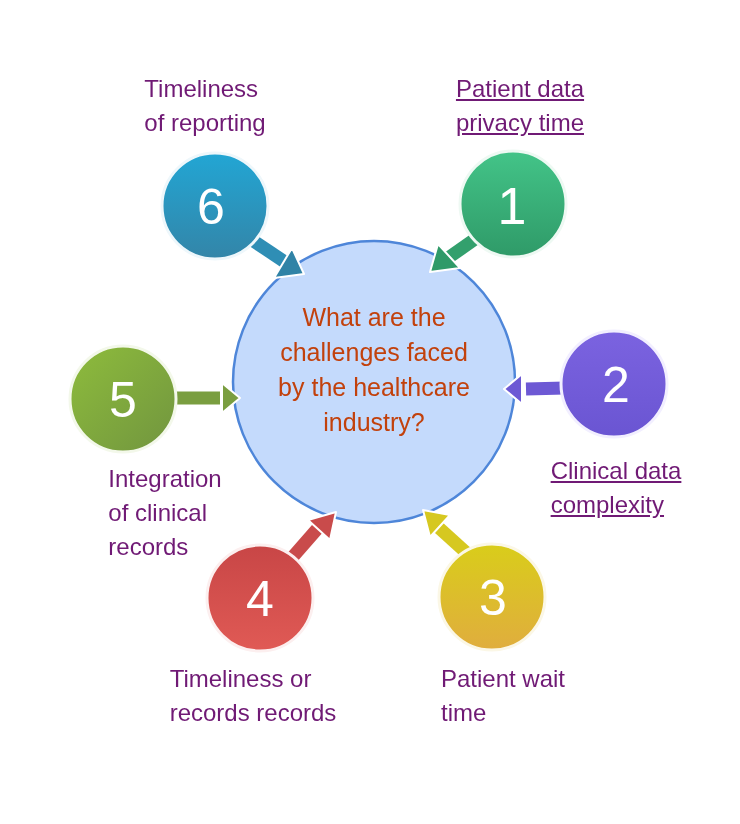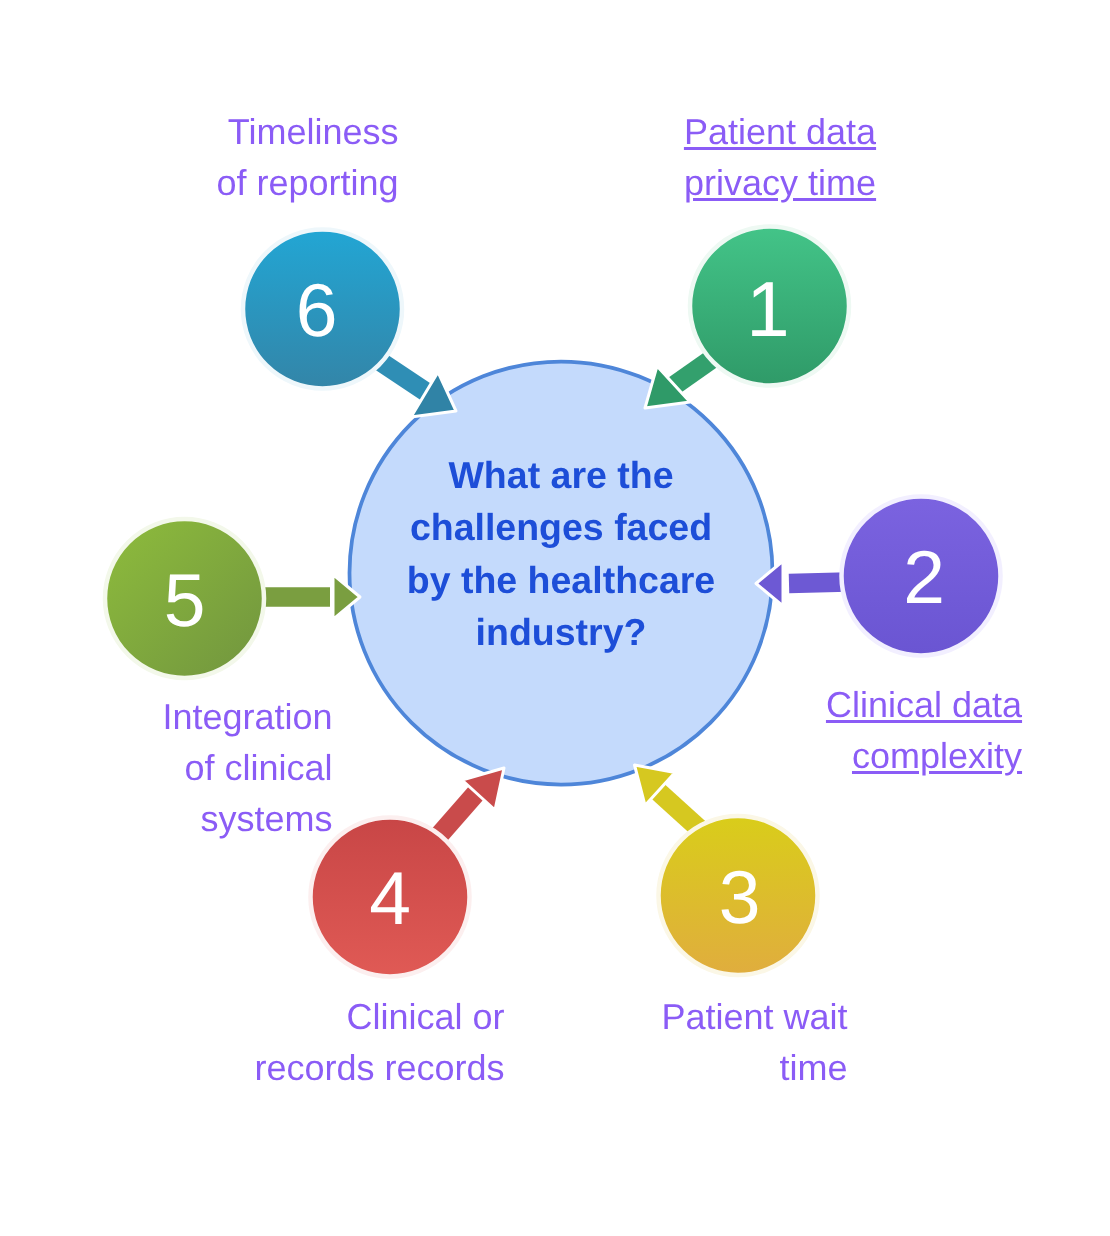--- a/index.html
+++ b/index.html
@@ -1,19 +1,19 @@
 <!DOCTYPE html>
 <html><head>
 <meta charset="utf-8">
 <style>
   html, body { margin: 0; padding: 0; background: #ffffff; }
   body { width: 740px; height: 824px; position: relative; overflow: hidden; font-family: "Liberation Sans", "DejaVu Sans", sans-serif; }
   #diagram { position: absolute; left: 0; top: 0; }
-  .label { position: absolute; text-align: right; font-size: 24px; line-height: 34px; color: #8b5cf6; white-space: nowrap; transform: translateX(-50%); }
-  .center-text { position: absolute; left: 234px; top: 300px; width: 280px; text-align: center; font-size: 25px; line-height: 35px; color: #1d4ed8; font-weight: 700; }
+  .label { position: absolute; text-align: left; font-size: 24px; line-height: 34px; color: #701a75; white-space: nowrap; transform: translateX(-50%); }
+  .center-text { position: absolute; left: 234px; top: 300px; width: 280px; text-align: center; font-size: 25px; line-height: 35px; color: #c2410c; font-weight: 400; }
 </style>
 </head>
 <body>
 
 <svg id="diagram" width="740" height="824" viewBox="0 0 740 824">
   <defs>
     <linearGradient id="g1" x1="0" y1="0" x2="0" y2="1">
         <stop offset="0" stop-color="#43c488"></stop>
         <stop offset="1" stop-color="#2f9a68"></stop>
       </linearGradient>
@@ -105,21 +105,21 @@
   <div>Clinical data</div>
   <div>complexity</div>
 </div>
 
 <div class="label" style="left:503px; top:662px;">
   <div>Patient wait</div>
   <div>time</div>
 </div>
 
 <div class="label" style="left:253px; top:662px;">
-  <div>Clinical or</div>
+  <div>Timeliness or</div>
   <div>records records</div>
 </div>
 
 <div class="label" style="left:131px; top:462px;margin-left:34px;">
   <div>Integration</div>
   <div>of clinical</div>
-  <div>systems</div>
+  <div>records</div>
 </div>
 
 </body></html>

